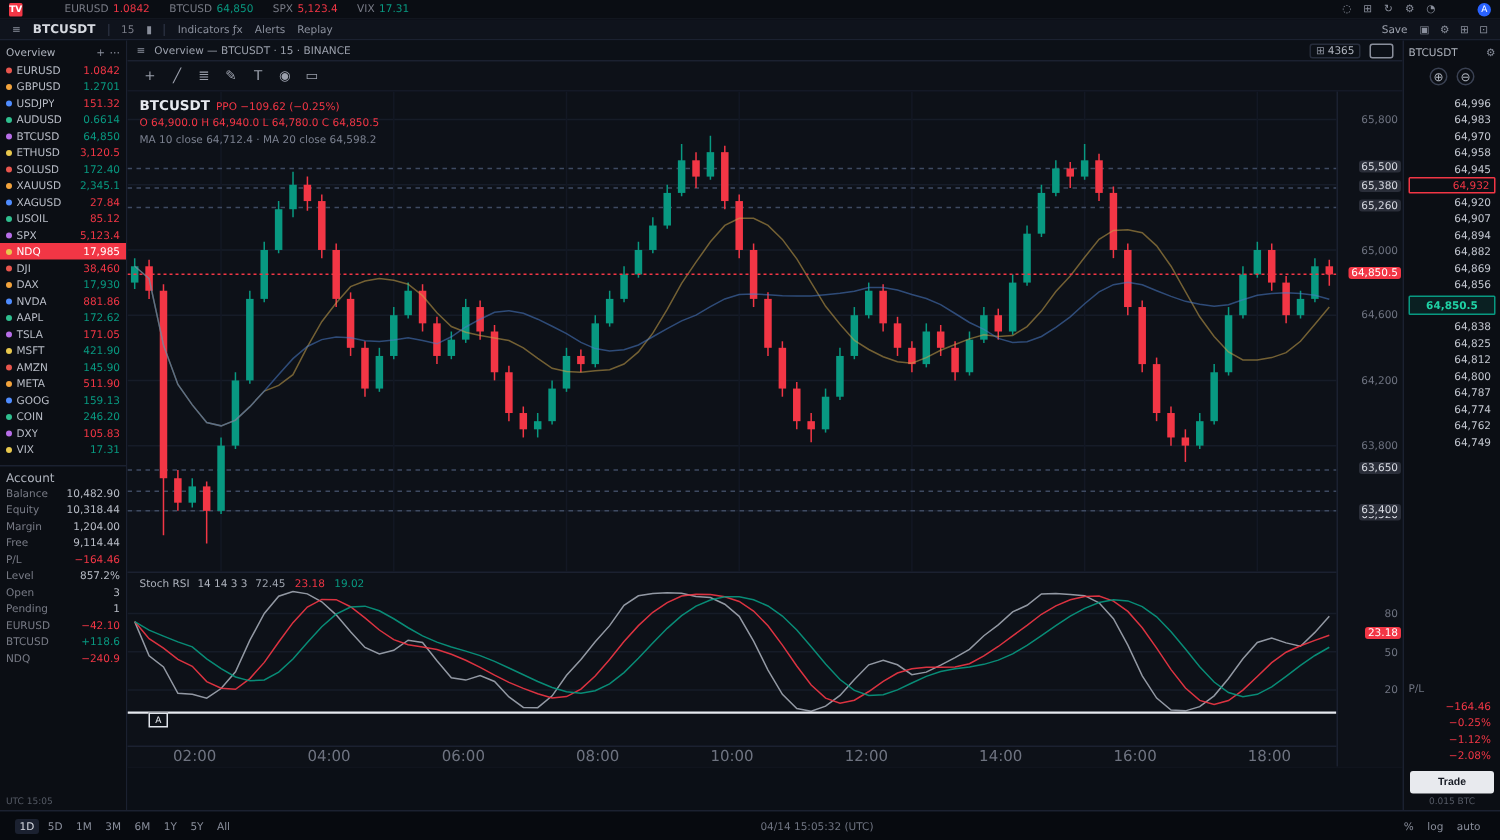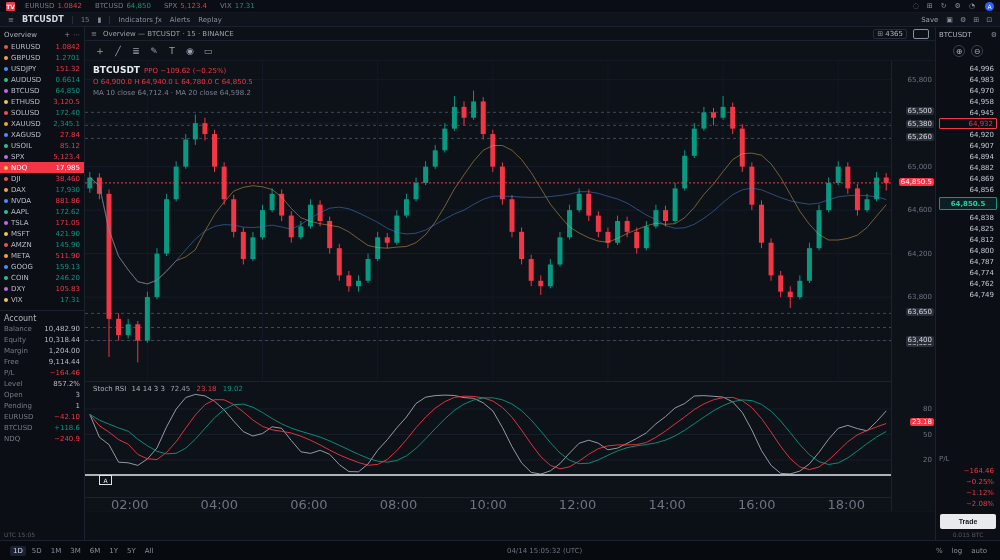--- a/index.html
+++ b/index.html
@@ -1,21 +1,21 @@
 <!DOCTYPE html>
 <html><head>
 <meta charset="utf-8">
 <style>
   *{margin:0;padding:0;box-sizing:border-box;}
   html,body{width:1000px;height:560px;overflow:hidden;}
   body{background:#05070c;font-family:"DejaVu Sans",sans-serif;font-size:8px;color:#787b86;}
   .spacer{flex:1;}
   .icon{display:inline-block;text-align:center;cursor:default;color:#8a8f9c;}
   
-  .topbar{height:13px;background:#0a0d13;border-bottom:1px solid #12161f;display:flex;align-items:center;padding:0 6px;gap:10px;font-size:7px;}
+  .topbar{height:13px;background:#0a0d13;border-bottom:1px solid #12161f;display:flex;align-items:center;padding:0 6px;gap:28px;font-size:7px;}
   .logo{width:9px;height:9px;background:#f23645;color:#fff;font-size:6px;font-weight:bold;display:flex;align-items:center;justify-content:center;border-radius:1px;}
   .tickers{display:flex;gap:10px;}
   .tick span{margin-right:3px;}
   .tick .v.up{color:#089981;} .tick .v.down{color:#f23645;}
   .topicons{display:flex;gap:8px;}
   .avatar{width:9px;height:9px;border-radius:50%;background:#2962ff;color:#fff;font-size:6px;display:flex;align-items:center;justify-content:center;}
   
   .toolbar{height:14px;background:#0f131c;border-bottom:1px solid #1b2130;display:flex;align-items:center;padding:0 8px;gap:8px;font-size:7px;}
   .toolbar .sym{color:#d6d9e0;font-weight:bold;font-size:8px;}
   .toolbar .sep{width:1px;height:8px;background:#262c3b;}
@@ -46,21 +46,21 @@
   .draw-toolbar{height:20px;display:flex;align-items:center;gap:4px;padding:0 8px;border-bottom:1px solid #141926;}
   .dt-icon{width:14px;height:14px;display:flex;align-items:center;justify-content:center;color:#9ba0ac;font-size:9px;border-radius:2px;}
   .chart-body{position:relative;height:450px;}
   #main-svg{position:absolute;left:0;top:0;}
   #ind-svg{position:absolute;left:0;top:321px;}
   .hdiv{position:absolute;left:0;top:320px;width:806px;height:1px;background:#1b2130;}
   .axis{position:absolute;left:806px;top:0;width:44px;height:450px;border-left:1px solid #1b2130;font-size:7px;}
   .ax-tick{position:absolute;right:3px;color:#6e7380;}
   .ax-tag{position:absolute;right:1px;padding:0 2px;border-radius:2px;background:#2a2e39;color:#d6d9e0;}
   .ax-tag.red{background:#f23645;color:#fff;}
-  .time-axis{position:absolute;left:0;top:436px;width:806px;height:14px;border-top:1px solid #1b2130;display:flex;align-items:center;font-size:13px;color:#6e7380;}
+  .time-axis{position:absolute;left:0;top:436px;width:806px;height:14px;border-top:1px solid #1b2130;display:flex;align-items:center;font-size:10px;color:#6e7380;}
   .time-axis span{flex:1;text-align:center;}
   .legend{position:absolute;left:8px;top:4px;line-height:11px;pointer-events:none;}
   .legend .t{color:#e6e9ef;font-weight:bold;font-size:9px;margin-right:4px;}
   .legend .chg{color:#f23645;font-size:7px;}
   .legend .ohlc{color:#f23645;font-size:7px;display:block;}
   .legend .ma{color:#7b8190;font-size:7px;display:block;}
   .ind-legend{position:absolute;left:8px;top:324px;font-size:7px;pointer-events:none;}
   .ind-legend .n{color:#aeb3bd;margin-right:3px;}
   .ind-legend .kv{color:#9aa0ab;margin-right:4px;}
   .ind-legend .dv{color:#f23645;margin-right:4px;}

